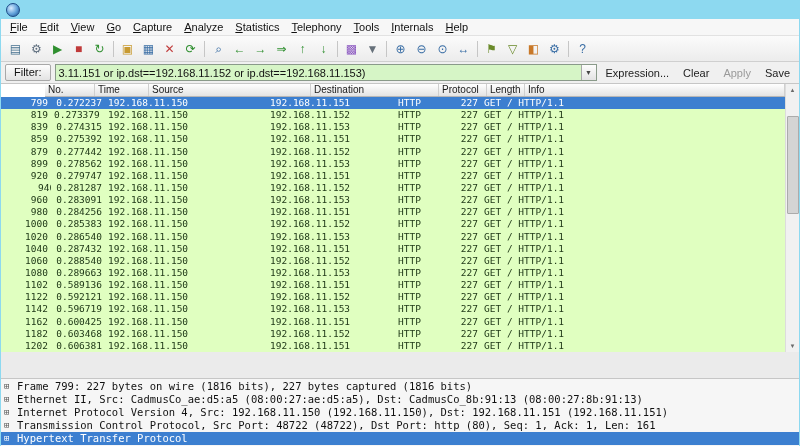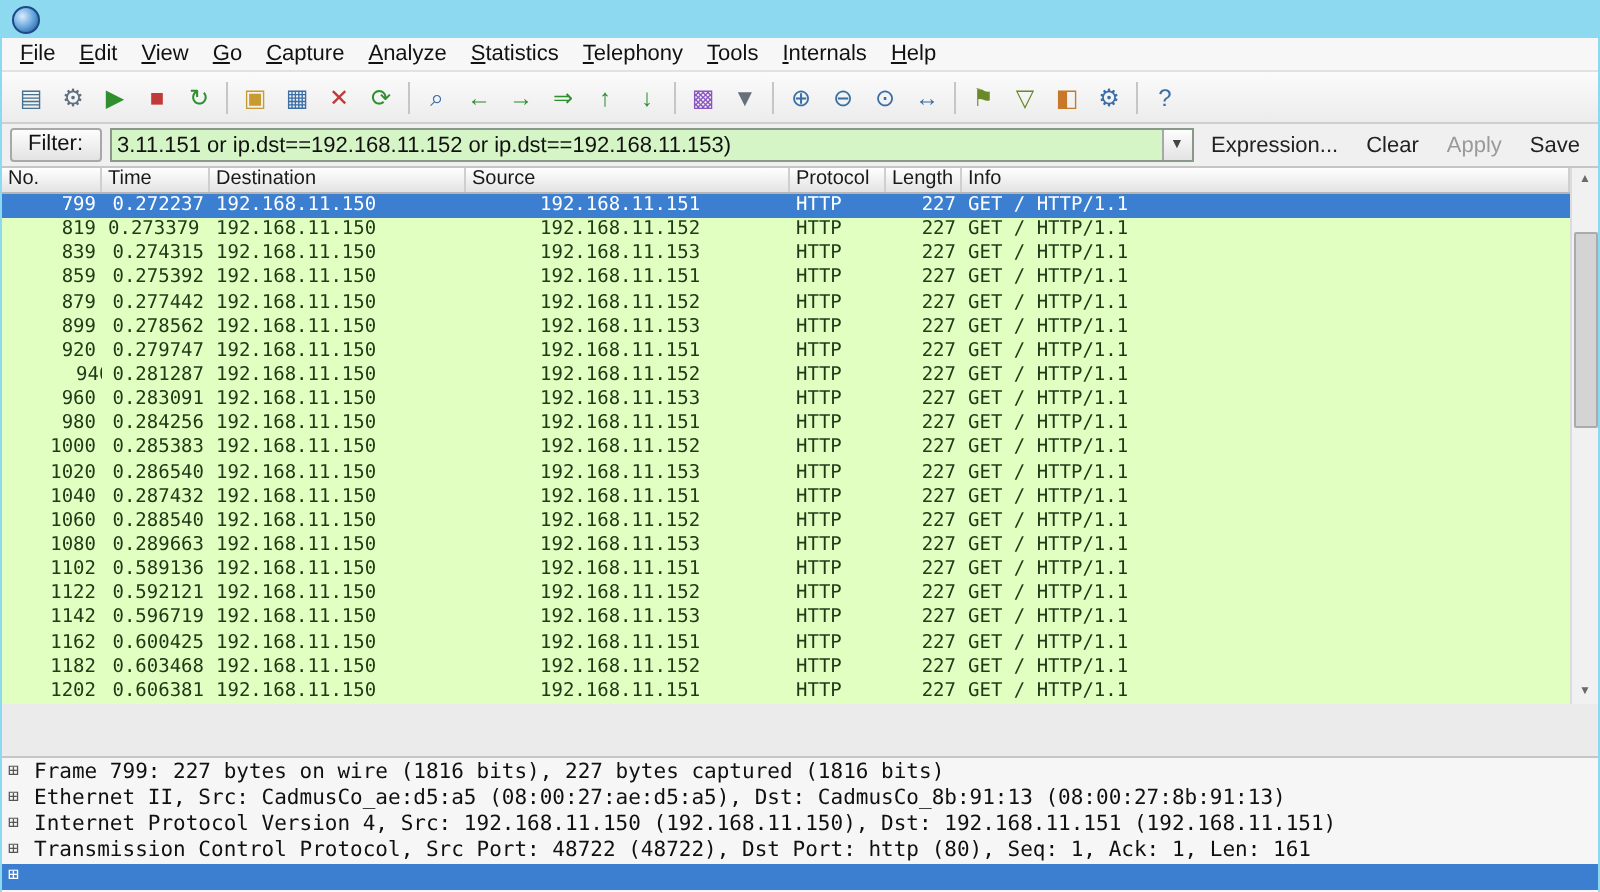--- a/index.html
+++ b/index.html
@@ -30,21 +30,21 @@
   .filter-combo{flex:1;display:flex;height:17px;border:1px solid #8a9a8a;background:var(--filter-valid-bg,#d6f5c6);box-sizing:border-box;}
   .filter-input{flex:1;border:none;background:transparent;font-size:11px;font-family:"Liberation Sans",sans-serif;
                 padding:0 3px;color:#111;outline:none;min-width:0;}
   .combo-arrow{width:15px;background:linear-gradient(#fdfdfd,#e3e3e3);border:none;border-left:1px solid #a8a8a8;
                font-size:7px;color:#444;padding:0;}
   .fbtn{font-size:11px;background:transparent;border:none;padding:0 5px;color:#222;}
   .fbtn.disabled{color:#9a9a9a;}
   
   .list-region{display:flex;height:268px;flex:0 0 auto;background:#fff;}
   .list-main{flex:1;min-width:0;display:flex;flex-direction:column;}
-  .list-header{height:12px;display:flex;background:linear-gradient(#ffffff,#e3e3e3);border-bottom:1px solid #b6b6b6;flex:0 0 auto;}
+  .list-header{height:12px;display:flex;background:linear-gradient(#ffffff,#e3e3e3);border-bottom:1px solid #b6b6b6;flex:0 0 auto;margin-left:44px;}
   .hcol{font-size:10px;line-height:12px;color:#1a1a1a;border-right:1px solid #cfcfcf;padding:0 3px;
         overflow:hidden;white-space:nowrap;box-sizing:border-box;flex-shrink:0;}
   .packet-list{flex:1;overflow:hidden;}
   .prow{height:12.15px;display:flex;background:var(--packet-row-bg,#e0ffc0);color:#203a18;
         font-family:"DejaVu Sans Mono",monospace;font-size:9.5px;line-height:12.15px;}
   .prow.selected{background:var(--selection,#3c7fd0);color:#fff;}
   .pcol{padding:0 3px;white-space:nowrap;overflow:hidden;box-sizing:border-box;flex-shrink:0;}
   
   .vscroll{width:13px;background:#f1f1f1;border-left:1px solid #dcdcdc;position:relative;flex:0 0 auto;}
   .vs-arrow{position:absolute;left:0;width:13px;height:12px;font-size:6px;color:#6a6a6a;text-align:center;line-height:12px;}
@@ -128,22 +128,22 @@
     <button class="fbtn">Clear</button>
     <button class="fbtn disabled">Apply</button>
     <button class="fbtn">Save</button>
   </div>
 
   <div class="list-region">
     <div class="list-main">
       <div class="list-header">
           <span class="hcol" style="width: 50px;">No.</span>
           <span class="hcol" style="width: 54px;">Time</span>
+          <span class="hcol" style="width: 162px;">Source</span>
           <span class="hcol" style="width: 128px;">Destination</span>
-          <span class="hcol" style="width: 162px;">Source</span>
           <span class="hcol" style="width: 48px;">Protocol</span>
           <span class="hcol" style="width: 38px;">Length</span>
           <span class="hcol" style="flex: 1 1 0%;">Info</span>
         </div>
       <div class="packet-list">
           <div class="prow selected">
             <span class="pcol" style="text-align: right; width: 50px;">799</span>
             <span class="pcol" style="text-align: right; width: 54px;">0.272237</span>
             <span class="pcol" style="text-align: left; width: 162px;">192.168.11.150</span>
             <span class="pcol" style="text-align: left; width: 128px;">192.168.11.151</span>
@@ -354,16 +354,17 @@
       <div class="dline">
         <span class="expander">⊞</span>
         <span>Internet Protocol Version 4, Src: 192.168.11.150 (192.168.11.150), Dst: 192.168.11.151 (192.168.11.151)</span>
       </div>
       <div class="dline">
         <span class="expander">⊞</span>
         <span>Transmission Control Protocol, Src Port: 48722 (48722), Dst Port: http (80), Seq: 1, Ack: 1, Len: 161</span>
       </div>
       <div class="dline selected">
         <span class="expander">⊞</span>
+        <span>Hypertext Transfer Protocol</span>
       </div>
     </div>
 
 </div>
 
 </body></html>

